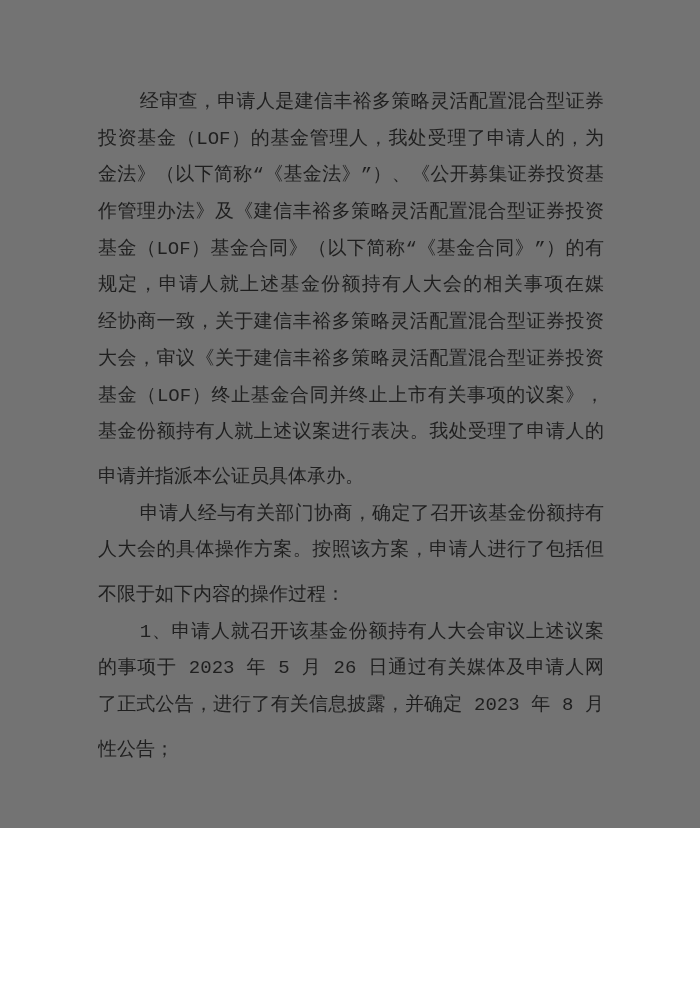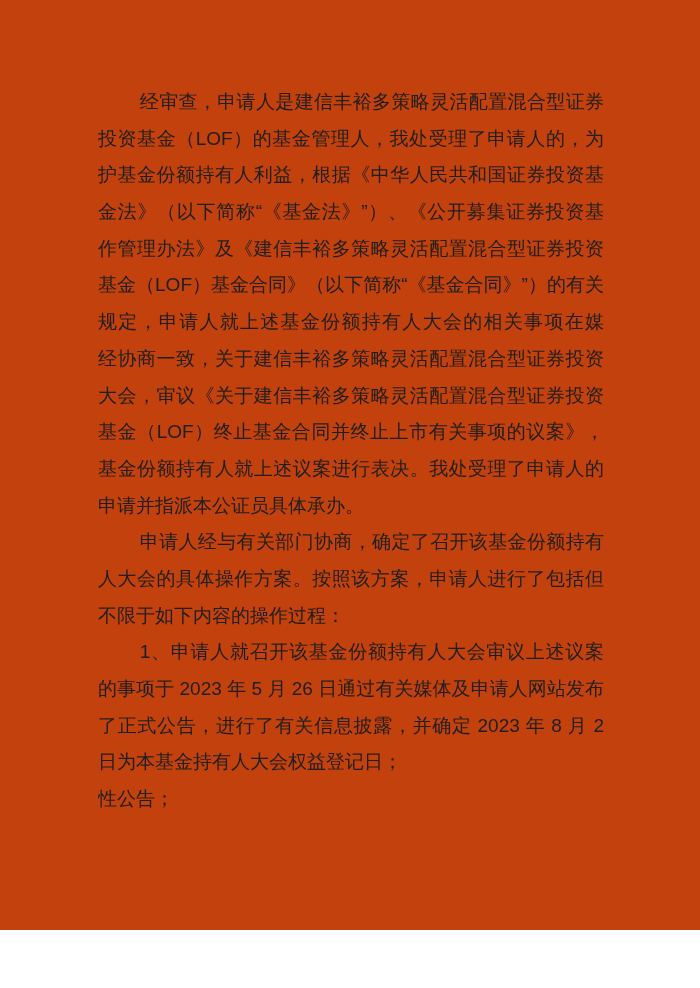--- a/index.html
+++ b/index.html
@@ -3,67 +3,66 @@
 <meta charset="utf-8">
 <style>
   html, body {
     margin: 0;
     padding: 0;
     background: #ffffff;
   }
   .page {
     position: relative;
     width: 700px;
-    height: 930px;
-    background: #c2410c;
+    height: 828px;
+    background: #737373;
     overflow: hidden;
-    font-family: Liberation Sans, sans-serif;
+    font-family: Liberation Mono, monospace;
   }
   .textblock {
     position: absolute;
     left: 98px;
     top: 84px;
     width: 506px;
     color: #1f1f1f;
     font-size: 19px;
   }
   .line {
     height: 36.7px;
     line-height: 36.7px;
     text-align: justify;
     text-align-last: justify;
     overflow: hidden;
     white-space: normal;
   }
   .line.end {
     text-align-last: left;
+    margin-top: 8px;
   }
   .line.indent {
     text-indent: 2.2em;
   }
 </style>
 </head>
 <body>
 
 <div class="page">
   <div class="textblock">
     <div class="line indent">经审查，申请人是建信丰裕多策略灵活配置混合型证券</div>
     <div class="line">投资基金（LOF）的基金管理人，我处受理了申请人的，为保</div>
-    <div class="line">护基金份额持有人利益，根据《中华人民共和国证券投资基</div>
     <div class="line">金法》（以下简称“《基金法》”）、《公开募集证券投资基金运</div>
     <div class="line">作管理办法》及《建信丰裕多策略灵活配置混合型证券投资</div>
     <div class="line">基金（LOF）基金合同》（以下简称“《基金合同》”）的有关</div>
     <div class="line">规定，申请人就上述基金份额持有人大会的相关事项在媒</div>
     <div class="line">经协商一致，关于建信丰裕多策略灵活配置混合型证券投资</div>
     <div class="line">大会，审议《关于建信丰裕多策略灵活配置混合型证券投资</div>
     <div class="line">基金（LOF）终止基金合同并终止上市有关事项的议案》，由</div>
     <div class="line">基金份额持有人就上述议案进行表决。我处受理了申请人的</div>
     <div class="line end">申请并指派本公证员具体承办。</div>
     <div class="line indent">申请人经与有关部门协商，确定了召开该基金份额持有</div>
     <div class="line">人大会的具体操作方案。按照该方案，申请人进行了包括但</div>
     <div class="line end">不限于如下内容的操作过程：</div>
     <div class="line indent">1、申请人就召开该基金份额持有人大会审议上述议案</div>
     <div class="line">的事项于 2023 年 5 月 26 日通过有关媒体及申请人网站发布</div>
     <div class="line">了正式公告，进行了有关信息披露，并确定 2023 年 8 月 2</div>
-    <div class="line end">日为本基金持有人大会权益登记日；</div>
     <div class="line end">性公告；</div>
   </div>
 </div>
 
 </body></html>

